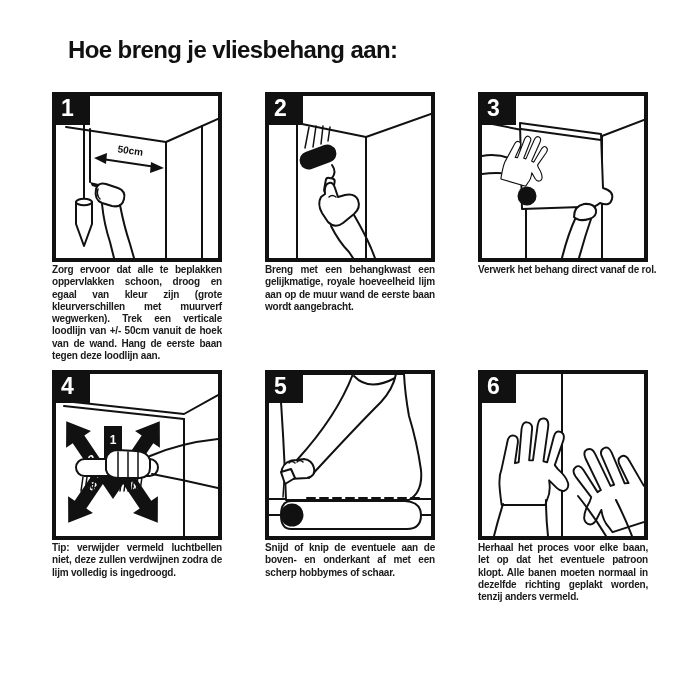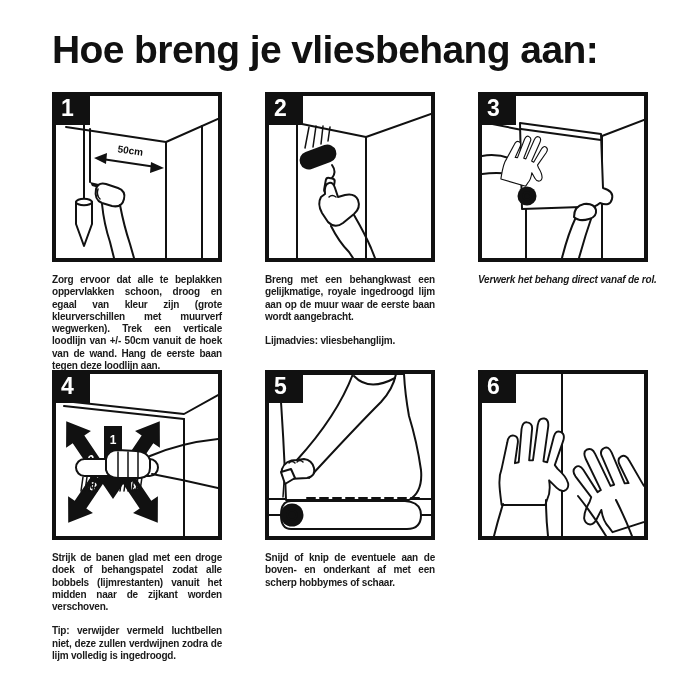--- a/index.html
+++ b/index.html
@@ -3,46 +3,46 @@
 <meta charset="utf-8">
 <style>
   html,body{margin:0;padding:0;}
   body{
     width:700px;height:700px;overflow:hidden;
     background:#ffffff;color:#1a1a1a;
     font-family:"Liberation Sans","DejaVu Sans",sans-serif;
   }
   .page{position:relative;width:700px;height:700px;padding-top:30px;box-sizing:border-box;}
   h1.title{
-    margin:0 52px 22px 52px;
-    font-size:39px;line-height:40px;font-weight:bold;
+    margin:0 52px 22px 68px;
+    font-size:24px;line-height:40px;font-weight:bold;
     letter-spacing:-0.6px;color:#111;
   }
   .row{display:flex;gap:43px;margin-left:52px;align-items:flex-start;}
   .row1{height:278px;}
   .block{width:170px;}
   .frame{
     position:relative;width:162px;height:162px;
     border:4px solid #111;background:#fff;
   }
   .badge{
     position:absolute;left:-4px;top:-4px;width:38px;height:33px;
     background:#111;color:#fff;
     font-size:23px;font-weight:bold;line-height:33px;
     padding-left:9px;box-sizing:border-box;
   }
   .frame svg{position:absolute;left:0;top:0;width:162px;height:162px;}
   .cap{
-    width:170px;margin-top:12px;
+    width:170px;margin-top:2px;
     font-size:10px;line-height:12.3px;font-weight:bold;
     letter-spacing:-0.2px;text-align:justify;color:#1a1a1a;
   }
   .cap p{margin:0;}
   .cap p + p{margin-top:12px;}
-  .b3 .cap p{white-space:nowrap;text-align:left;font-style:italic;}
+  .b3 .cap p{white-space:nowrap;text-align:left;}
   .b6 .cap p + p{margin-top:0;}
   
   svg *{stroke:#111;stroke-width:2;fill:none;stroke-linecap:round;stroke-linejoin:round;}
   svg .fl{fill:#111;stroke:none;}
   svg .wh{fill:#fff;stroke:#111;}
   svg .thin{stroke-width:1.5;}
   svg .dash{stroke-dasharray:8 5;}
   svg text{stroke:none;}
   svg text.dim{font-family:"Liberation Sans",sans-serif;font-size:10px;font-weight:bold;fill:#111;}
   svg text.arrnum{font-family:"Liberation Sans",sans-serif;font-size:12px;font-weight:bold;fill:#fff;}
@@ -116,22 +116,21 @@
           <g>
             <path class="wh" d="M56,98 Q55,88 60,87 Q64,86 66,92 L69,101 L76,99 Q86,97 89,104 Q92,112 85,118 L74,127 Q66,133 59,126 L53,117 Q48,108 52,101 Z"></path>
             <path class="thin" d="M60,101 Q63,98 67,101"></path>
             <path d="M85,119 Q96,138 102,152 L106,162"></path>
             <path d="M62,130 Q70,146 80,156 L84,162"></path>
           </g>
         </svg>
         <div class="badge"><span>2</span></div>
       </div>
       <div class="cap">
-        <p>Breng met een behangkwast een gelijkmatige, royale ingedroogd lijm aan op de muur waar de eerste baan wordt aangebracht.</p>
-        <p>Lijmadvies: vliesbehanglijm.</p>
+        <p>Breng met een behangkwast een gelijkmatige, royale hoeveelheid lijm aan op de muur wand de eerste baan wordt aangebracht.</p>
       </div>
     </div>
 
     <div class="block b3">
       <div class="frame">
         <svg viewBox="0 0 162 162">
           <path d="M0,26 L40,34"></path>
           <path d="M120,40 L162,24"></path>
           <path d="M120,40 L120,162"></path>
           <path d="M44,34 L44,162"></path>
@@ -210,21 +209,20 @@
             <path class="thin" d="M62,78 L62,103"></path>
             <path class="thin" d="M72,78 L72,104"></path>
             <path class="thin" d="M82,78 L82,104"></path>
             <path d="M94,82 Q124,69 162,65"></path>
             <path d="M96,100 Q128,106 162,114"></path>
           </g>
         </svg>
         <div class="badge"><span>4</span></div>
       </div>
       <div class="cap">
-        <p>Strijk de banen glad met een droge doek of behangspatel zodat alle bobbels (lijmrestanten) vanuit het midden naar de zijkant worden verschoven.</p>
         <p>Tip: verwijder vermeld luchtbellen niet, deze zullen verdwijnen zodra de lijm volledig is ingedroogd.</p>
       </div>
     </div>
 
     <div class="block b5">
       <div class="frame">
         <svg viewBox="0 0 162 162">
           <path d="M0,125 L162,125"></path>
           <path d="M0,141 L162,141"></path>
           <path class="wh" d="M10,0 Q15,66 17,126 L140,126 Q154,118 152,96 Q148,68 140,42 Q136,20 135,0 Z"></path>
@@ -262,17 +260,18 @@
           </g>
           <g>
             <use href="#hand-open" transform="translate(150,52) rotate(-18) scale(-0.95,0.95)"></use>
             <path d="M96,122 Q112,142 124,162"></path>
             <path d="M134,126 Q144,146 150,162"></path>
           </g>
         </svg>
         <div class="badge"><span>6</span></div>
       </div>
       <div class="cap">
+        <p>Herhaal het proces voor elke baan, let op dat het eventuele patroon klopt. Alle banen moeten normaal in dezelfde richting geplakt worden, tenzij anders vermeld.</p>
       </div>
     </div>
 
   </div>
 </div>
 
 </body></html>

